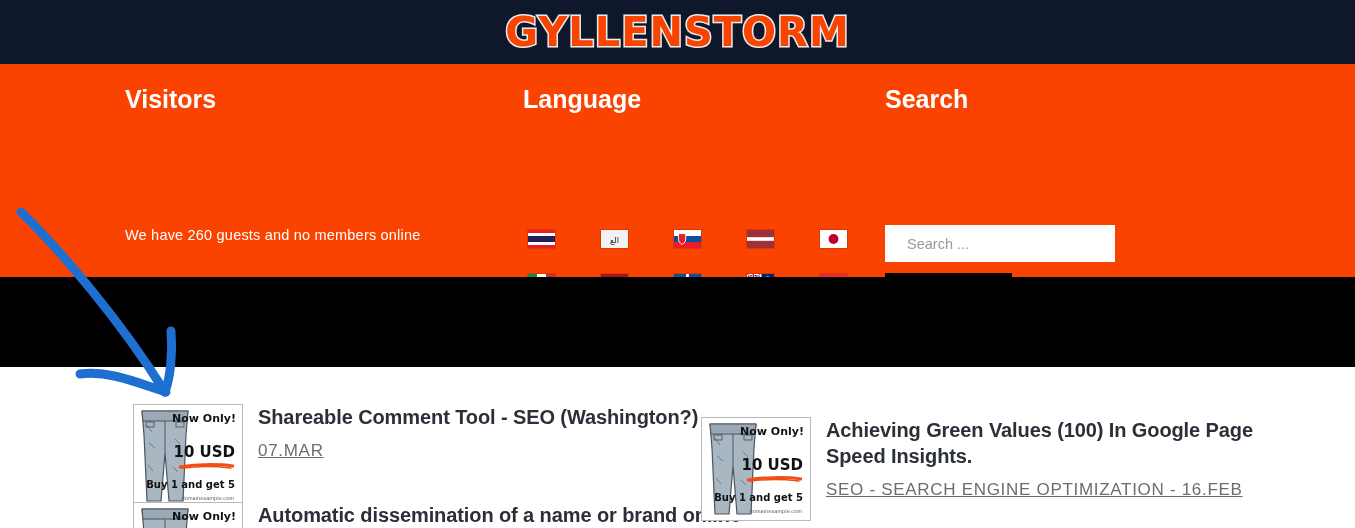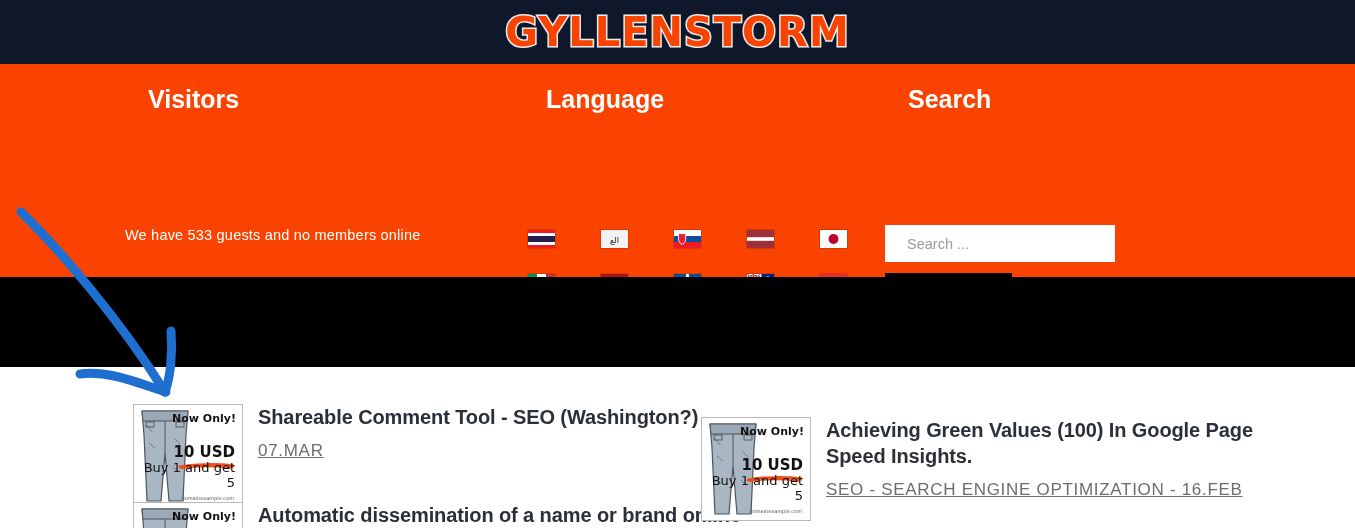--- a/index.html
+++ b/index.html
@@ -29,21 +29,21 @@
   }
 
   
   .orange-band {
     position: absolute; left: 0; top: 64px; width: 1355px; height: 213px;
     background: #fa4300;
   }
   .module { position: absolute; top: 20px; }
   .module h3 {
     font-size: 25px; font-weight: bold; color: #ffffff;
-    letter-spacing: 0px; line-height: 30px; margin-left: 23px;
+    letter-spacing: 0px; line-height: 30px;
   }
   #mod-visitors { left: 125px; width: 350px; }
   #mod-language { left: 523px; width: 360px; }
   #mod-search  { left: 885px; width: 300px; }
 
   .visitors-text {
     position: absolute; left: 125px; top: 163px;
     font-size: 14.5px; color: #ffffff; letter-spacing: .2px;
     white-space: nowrap;
   }
@@ -120,21 +120,21 @@
   }
   .thumb .t-price {
     position: absolute; right: 7px; top: 38px;
     font-size: 15px; font-weight: bold; color: #111; font-family: "DejaVu Sans", sans-serif;
   }
   .thumb .t-stroke {
     position: absolute; right: 8px; top: 58px; width: 55px; height: 6px;
   }
   .thumb .t-buy {
     position: absolute; right: 7px; bottom: 17px;
-    font-size: 13px; font-weight: normal; color: #111; font-family: "DejaVu Sans", sans-serif; text-align: right;
+    font-size: 10px; font-weight: bold; color: #111; font-family: "DejaVu Sans", sans-serif;
   }
   .thumb .t-dom {
     position: absolute; right: 8px; bottom: 6px;
     font-size: 5px; color: #555; font-family: "DejaVu Sans", sans-serif;
   }
 
   .art-body { padding-left: 15px; padding-top: 0px; }
   .art-title {
     font-size: 20px; font-weight: bold; color: #2b2f38;
     line-height: 26px; letter-spacing: -0.1px;
@@ -168,21 +168,21 @@
     </div>
 
     <div class="module" id="mod-language">
       <h3>Language</h3>
     </div>
 
     <div class="module" id="mod-search">
       <h3>Search</h3>
     </div>
 
-    <div class="visitors-text">We have 533 guests and no members online</div>
+    <div class="visitors-text">We have 260 guests and no members online</div>
 
     <div class="flags" id="flags-grid">
         <div class="flag-cell" title="Thai">
           <span>
             <svg class="flag" viewBox="0 0 30 20" preserveAspectRatio="none">
               <rect width="30" height="20" fill="#ED1C24"></rect>
               <rect y="3.33" width="30" height="13.34" fill="#fff"></rect>
               <rect y="6.67" width="30" height="6.66" fill="#241D4F"></rect>
             </svg>
           </span>

